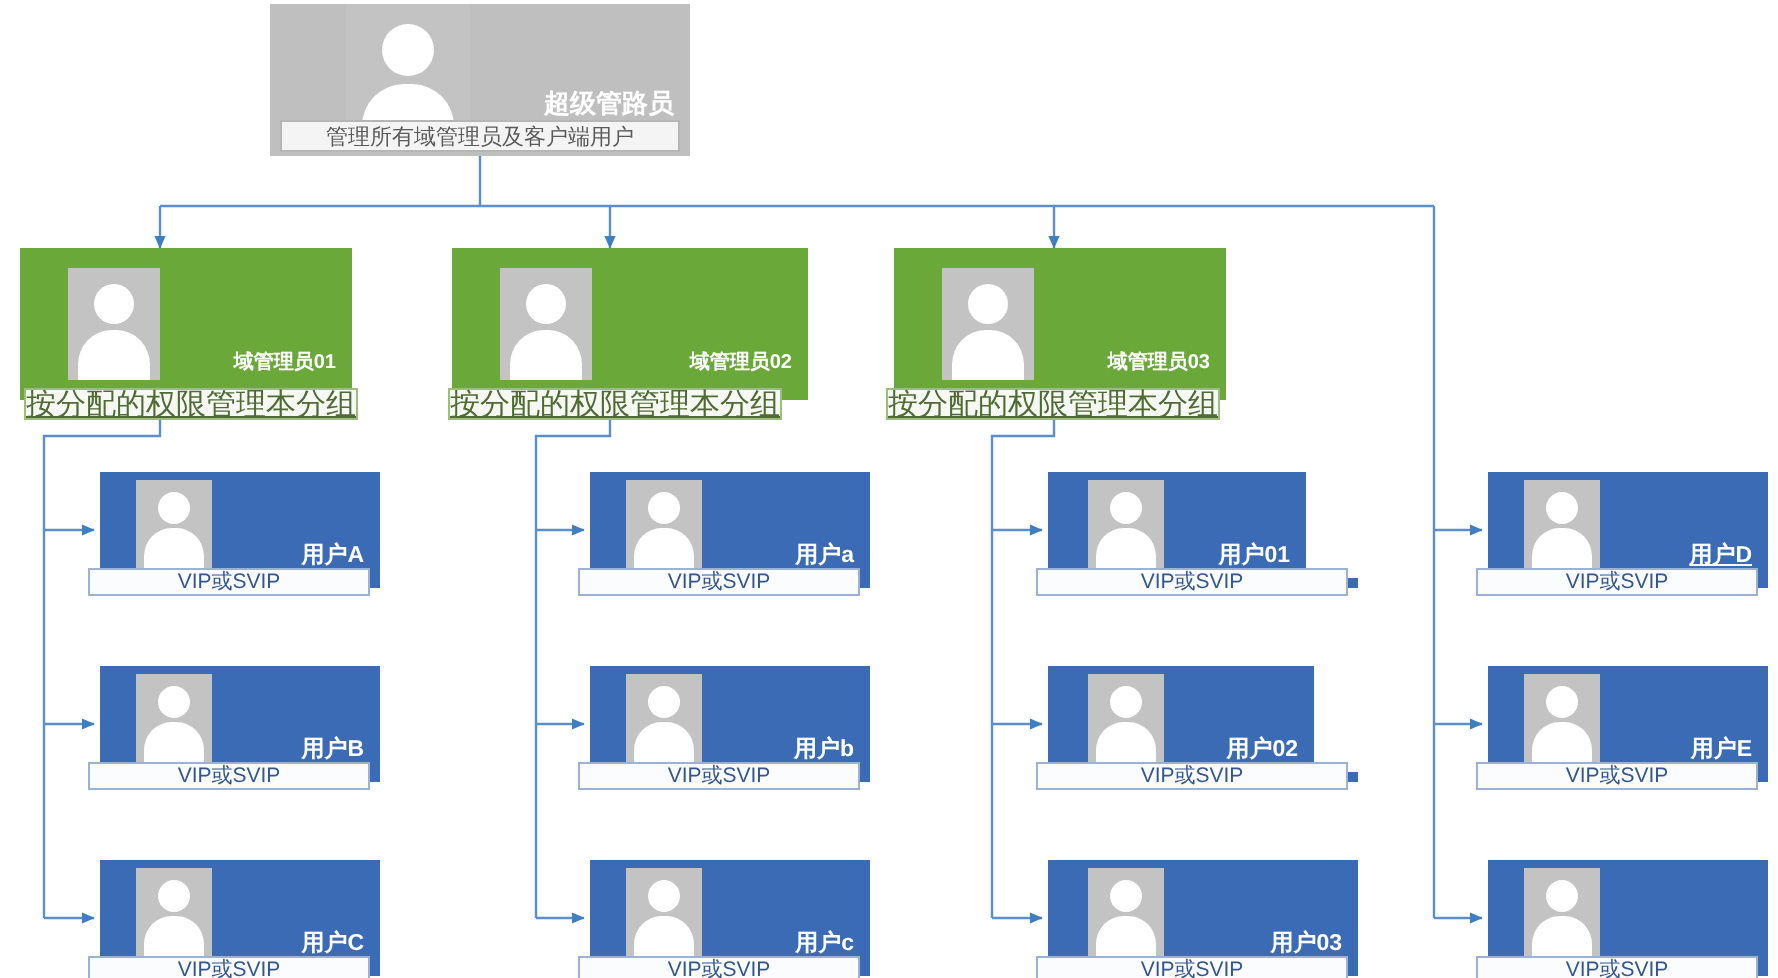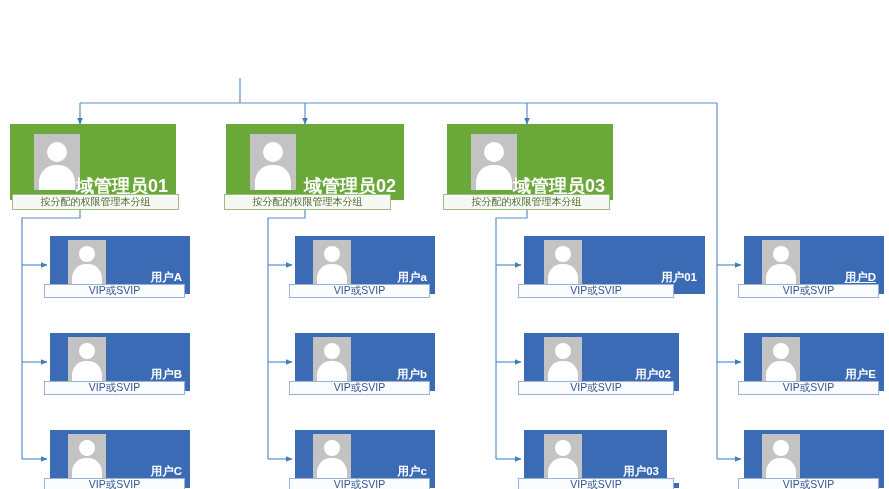--- a/index.html
+++ b/index.html
@@ -54,22 +54,22 @@
   }
 
   
   .root .body{background:#bfbfbf;}
   .root .title{color:#ffffff;font-size:13px;}
   .root .plate{color:#5a5a5a;font-size:11px;background:#f4f4f4;}
   .root .shadowbar{background:#bfbfbf;}
 
   
   .dom .body{background:#6aa939;}
-  .dom .title{color:#ffffff;font-size:18px;}
-  .dom .plate{color:#4f6b33;font-size:10px;background:#f6f8f3;border-color:#9dbd7c;}
+  .dom .title{color:#ffffff;font-size:10px;}
+  .dom .plate{color:#4f6b33;font-size:15px;background:#f6f8f3;border-color:#9dbd7c;text-decoration:underline;}
   .dom .shadowbar{background:#6aa939;}
 
   
   .usr .body{background:#3b6bb5;}
   .usr .title{color:#ffffff;font-size:11.5px;}
   .usr .plate{color:#33568f;font-size:10.5px;background:#fbfcfe;border-color:#9bb2d4;}
   .usr .shadowbar{background:#3b6bb5;}
 </style>
 </head>
 <body>
@@ -108,20 +108,30 @@
       <path d="M496,265 L521,265" marker-end="url(#arw)"></path>
       <path d="M496,362 L521,362" marker-end="url(#arw)"></path>
       <path d="M496,459 L521,459" marker-end="url(#arw)"></path>
 
       <path d="M717,265 L741,265" marker-end="url(#arw)"></path>
       <path d="M717,362 L741,362" marker-end="url(#arw)"></path>
       <path d="M717,459 L741,459" marker-end="url(#arw)"></path>
     </g>
   </svg>
 
+  <div class="node root" style="left:135px;top:2px;width:210px;height:76px;">
+    <div class="body"></div>
+    <div class="shadowbar" style="left:8px;top:70px;width:202px;height:6px;"></div>
+    <div class="avatar" style="left:38px;top:0px;width:62px;height:62px;">
+      <div class="head" style="left:18px;top:10px;width:26px;height:26px;"></div>
+      <div class="torso" style="left:8px;top:40px;width:46px;height:34px;"></div>
+    </div>
+    <div class="title" style="top:41px;">超级管路员</div>
+    <div class="plate" style="left:5px;top:58px;width:200px;height:16px;">管理所有域管理员及客户端用户</div>
+  </div>
 
   <div class="node dom" style="left:10px;top:124px;width:166px;height:76px;">
     <div class="body"></div>
     <div class="shadowbar" style="left:6px;top:70px;width:160px;height:6px;"></div>
     <div class="avatar" style="left:24px;top:10px;width:46px;height:56px;">
       <div class="head" style="left:13px;top:8px;width:20px;height:20px;"></div>
       <div class="torso" style="left:5px;top:31px;width:36px;height:28px;"></div>
     </div>
     <div class="title" style="top:50px;">域管理员01</div>
     <div class="plate" style="left:2px;top:70px;width:167px;height:16px;">按分配的权限管理本分组</div>
@@ -208,43 +218,43 @@
     <div class="body"></div>
     <div class="shadowbar" style="left:5px;top:53px;width:135px;height:5px;"></div>
     <div class="avatar" style="left:18px;top:4px;width:38px;height:44px;">
       <div class="head" style="left:11px;top:6px;width:16px;height:16px;"></div>
       <div class="torso" style="left:4px;top:24px;width:30px;height:23px;"></div>
     </div>
     <div class="title" style="top:34px;">用户c</div>
     <div class="plate" style="left:-6px;top:48px;width:141px;height:14px;">VIP或SVIP</div>
   </div>
 
-  <div class="node usr" style="left:524px;top:236px;width:181px;height:58px;">
+  <div class="node usr" style="left:524px;top:236px;width:129px;height:58px;">
     <div class="body"></div>
     <div class="shadowbar" style="left:5px;top:53px;width:150px;height:5px;"></div>
     <div class="avatar" style="left:20px;top:4px;width:38px;height:44px;">
       <div class="head" style="left:11px;top:6px;width:16px;height:16px;"></div>
       <div class="torso" style="left:4px;top:24px;width:30px;height:23px;"></div>
     </div>
     <div class="title" style="top:34px;">用户01</div>
     <div class="plate" style="left:-6px;top:48px;width:156px;height:14px;">VIP或SVIP</div>
   </div>
 
-  <div class="node usr" style="left:524px;top:333px;width:155px;height:58px;">
+  <div class="node usr" style="left:524px;top:333px;width:133px;height:58px;">
     <div class="body"></div>
     <div class="shadowbar" style="left:5px;top:53px;width:150px;height:5px;"></div>
     <div class="avatar" style="left:20px;top:4px;width:38px;height:44px;">
       <div class="head" style="left:11px;top:6px;width:16px;height:16px;"></div>
       <div class="torso" style="left:4px;top:24px;width:30px;height:23px;"></div>
     </div>
     <div class="title" style="top:34px;">用户02</div>
     <div class="plate" style="left:-6px;top:48px;width:156px;height:14px;">VIP或SVIP</div>
   </div>
 
-  <div class="node usr" style="left:524px;top:430px;width:143px;height:58px;">
+  <div class="node usr" style="left:524px;top:430px;width:155px;height:58px;">
     <div class="body"></div>
     <div class="shadowbar" style="left:5px;top:53px;width:150px;height:5px;"></div>
     <div class="avatar" style="left:20px;top:4px;width:38px;height:44px;">
       <div class="head" style="left:11px;top:6px;width:16px;height:16px;"></div>
       <div class="torso" style="left:4px;top:24px;width:30px;height:23px;"></div>
     </div>
     <div class="title" style="top:34px;">用户03</div>
     <div class="plate" style="left:-6px;top:48px;width:156px;height:14px;">VIP或SVIP</div>
   </div>
 

